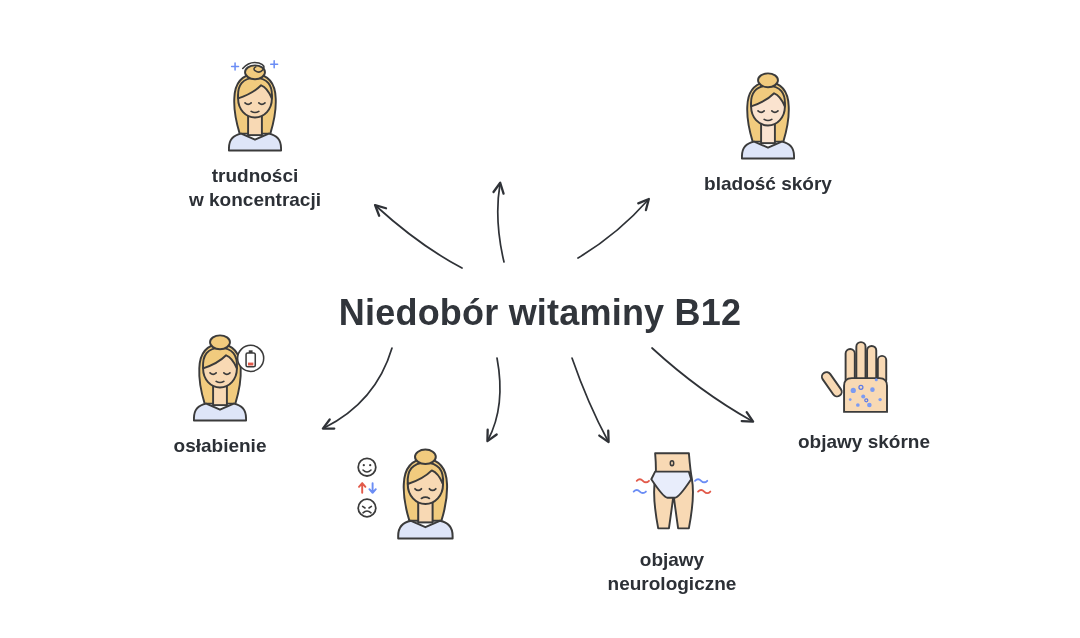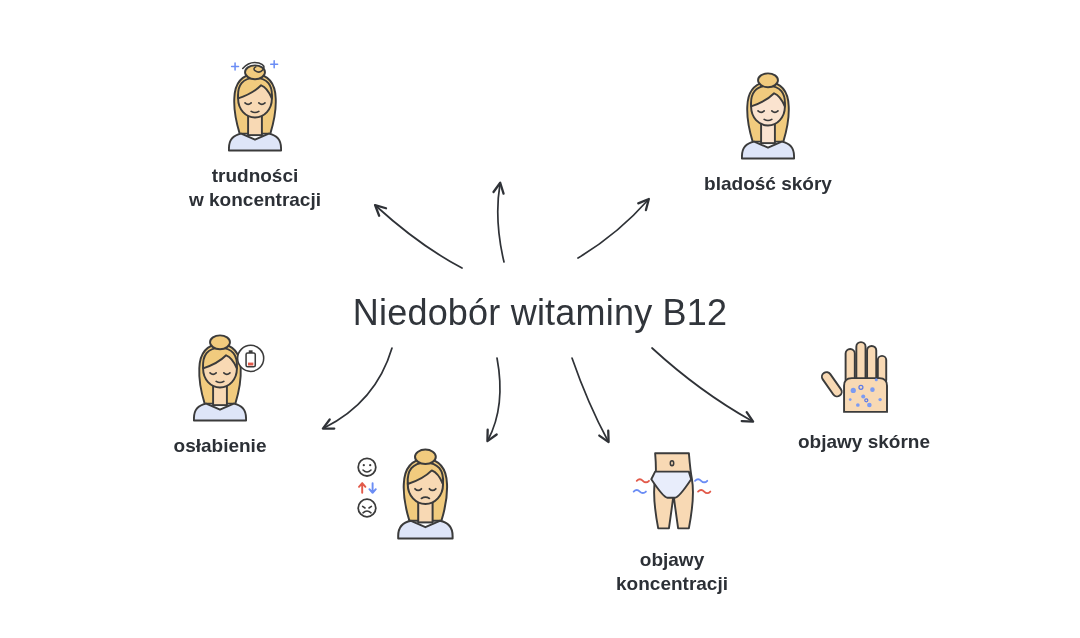--- a/index.html
+++ b/index.html
@@ -17,21 +17,21 @@
     left: 0; top: 0;
     pointer-events: none;
   }
   .title {
     position: absolute;
     left: 50%;
     top: 292px;
     transform: translateX(-50%);
     margin: 0;
     font-size: 36px;
-    font-weight: 400;
+    font-weight: 700;
     color: #31353b;
     white-space: nowrap;
     letter-spacing: 0.2px;
   }
   .node {
     position: absolute;
     display: flex;
     flex-direction: column;
     align-items: center;
     gap: 12px;
@@ -163,21 +163,21 @@
     <svg class="icon" width="92" height="92" viewBox="0 0 120 120">
       <path d="M38 12 h44 q2 24 4 34 q4 22 -4 64 h-14 q-4 -28 -6 -44 q-2 16 -6 44 h-14 q-8 -42 -4 -64 q2 -10 0 -34 z" fill="#F8D9B4" stroke="#3b3b3b" stroke-width="2.5" stroke-linejoin="round"></path>
       <path d="M38 36 h44 l3 10 q-16 24 -21 24 h-10 q-5 0 -21 -24 z" fill="#E8EDFB" stroke="#3b3b3b" stroke-width="2.5" stroke-linejoin="round"></path>
       <ellipse cx="60" cy="25" rx="2.2" ry="3.2" fill="none" stroke="#3b3b3b" stroke-width="2"></ellipse>
       <path d="M14 48 q4 -4 8 0 t8 0" stroke="#E25A4A" stroke-width="2.4" fill="none" stroke-linecap="round"></path>
       <path d="M10 62 q4 -4 8 0 t8 0" stroke="#6B8DF5" stroke-width="2.4" fill="none" stroke-linecap="round"></path>
       <path d="M90 48 q4 -4 8 0 t8 0" stroke="#6B8DF5" stroke-width="2.4" fill="none" stroke-linecap="round"></path>
       <path d="M94 62 q4 -4 8 0 t8 0" stroke="#E25A4A" stroke-width="2.4" fill="none" stroke-linecap="round"></path>
     </svg>
     <div class="label">objawy
-koncentracji</div>
+neurologiczne</div>
   </div>
 
   <div class="node" style="left:764px; top:326px; width:200px;">
     <svg class="icon" width="92" height="92" viewBox="0 0 120 120">
       <g fill="#F8D9B4" stroke="#3b3b3b" stroke-width="2.5">
         <rect x="12" y="58" width="12" height="36" rx="6" transform="rotate(-35 18 76)"></rect>
         <rect x="36" y="30" width="12" height="46" rx="6"></rect>
         <rect x="50" y="21" width="12" height="55" rx="6"></rect>
         <rect x="64" y="26" width="12" height="50" rx="6"></rect>
         <rect x="78" y="39" width="11" height="37" rx="5.5"></rect>

